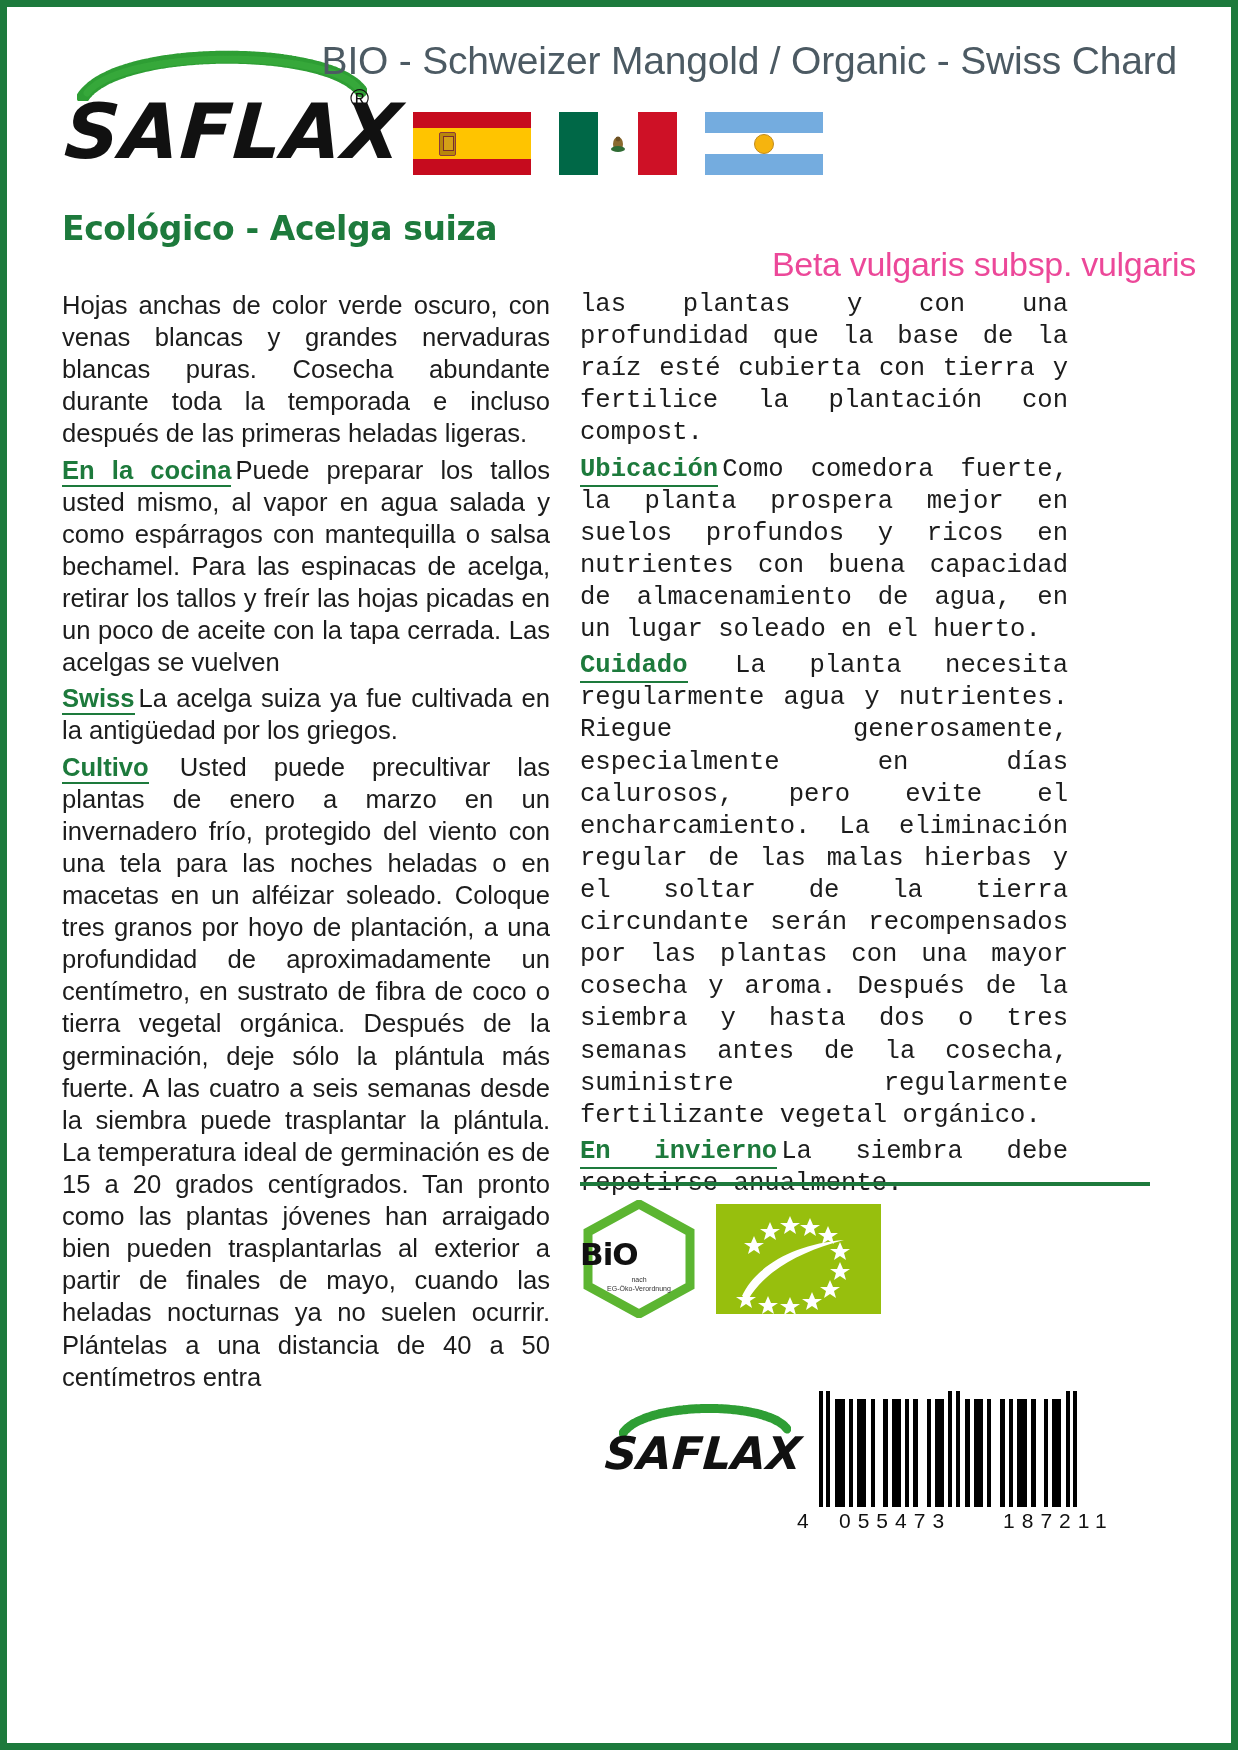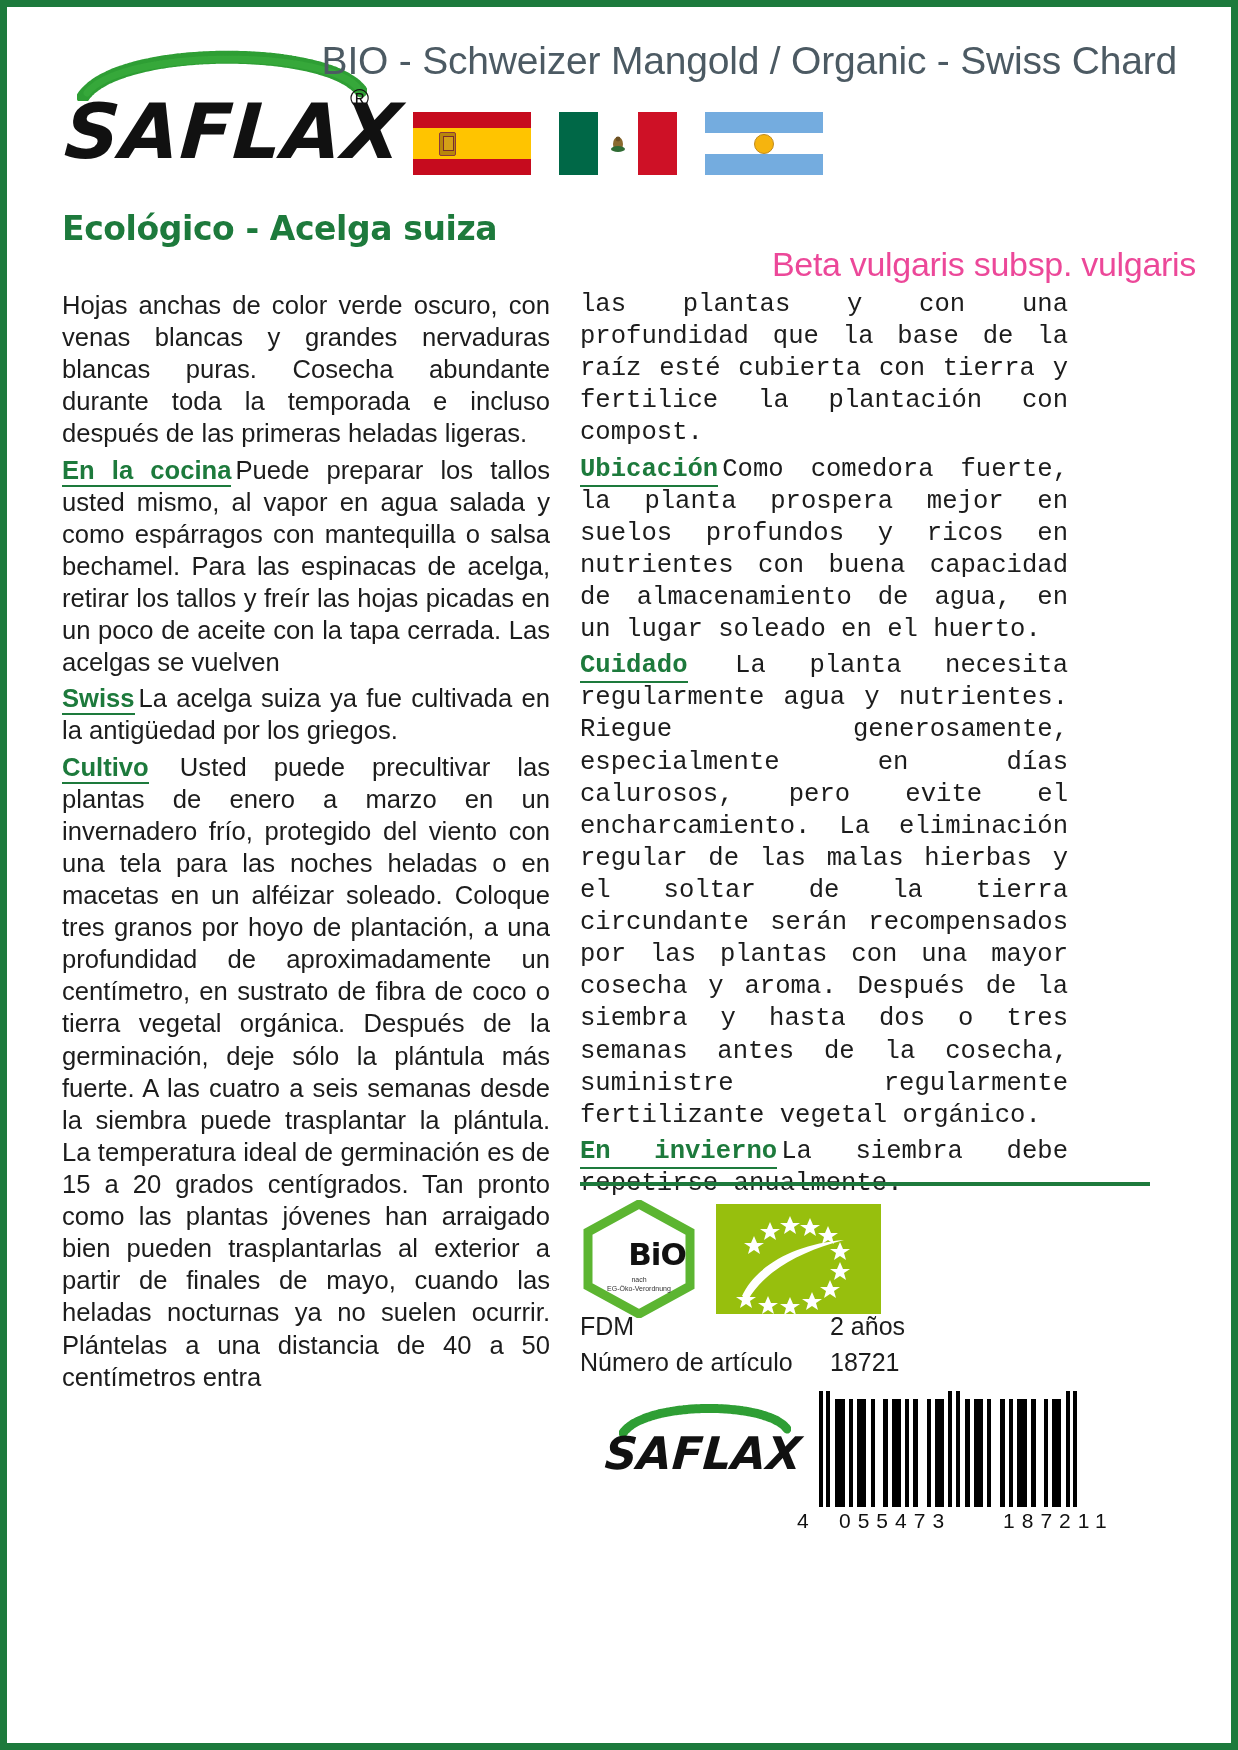--- a/index.html
+++ b/index.html
@@ -208,22 +208,21 @@
   .bio-logo {
     position: relative;
     width: 118px;
     height: 118px;
   }
   .bio-hex {
     position: absolute; left: 0; top: 0; width: 118px; height: 118px;
   }
   .bio-text {
     position: absolute;
-    left: 18px; top: 36px; width: 118px;
-    text-align: center;
+    left: 0; top: 36px; width: 118px;
     font-family: "DejaVu Sans", sans-serif;
     font-weight: 700;
     font-size: 31px;
     color: #111111;
     letter-spacing: -1px;
   }
   .bio-sub {
     position: absolute;
     left: 0; top: 76px; width: 118px;
     text-align: center;
@@ -416,30 +415,20 @@
             <polygon points="54,18 57,25 64,25 58,29 60,36 54,32 48,36 50,29 44,25 51,25"></polygon>
             <polygon points="38,32 41,39 48,39 42,43 44,50 38,46 32,50 34,43 28,39 35,39"></polygon>
             <path d="M26,92 C40,62 78,40 128,36 C82,48 48,68 32,96 Z"></path>
           </g>
         </svg>
       </div>
 
     </div>
   </div>
 
-  <div class="meta">
-    <div class="meta-row">
-      <div class="meta-label">FDM</div>
-      <div class="meta-value">2 años</div>
-    </div>
-    <div class="meta-row">
-      <div class="meta-label">Número de artículo</div>
-      <div class="meta-value">18721</div>
-    </div>
-  </div>
 
   <div class="footer-logo">
     <div class="footer-arc">
       <svg width="172" height="42" viewBox="0 0 172 42">
         <path d="M4,38 C26,6 148,6 168,34" stroke="#2e9e34" stroke-width="9" fill="none" stroke-linecap="round" stroke-dasharray="3 1.2"></path>
       </svg>
     </div>
     <div class="footer-word">SAFLAX</div>
   </div>
 

